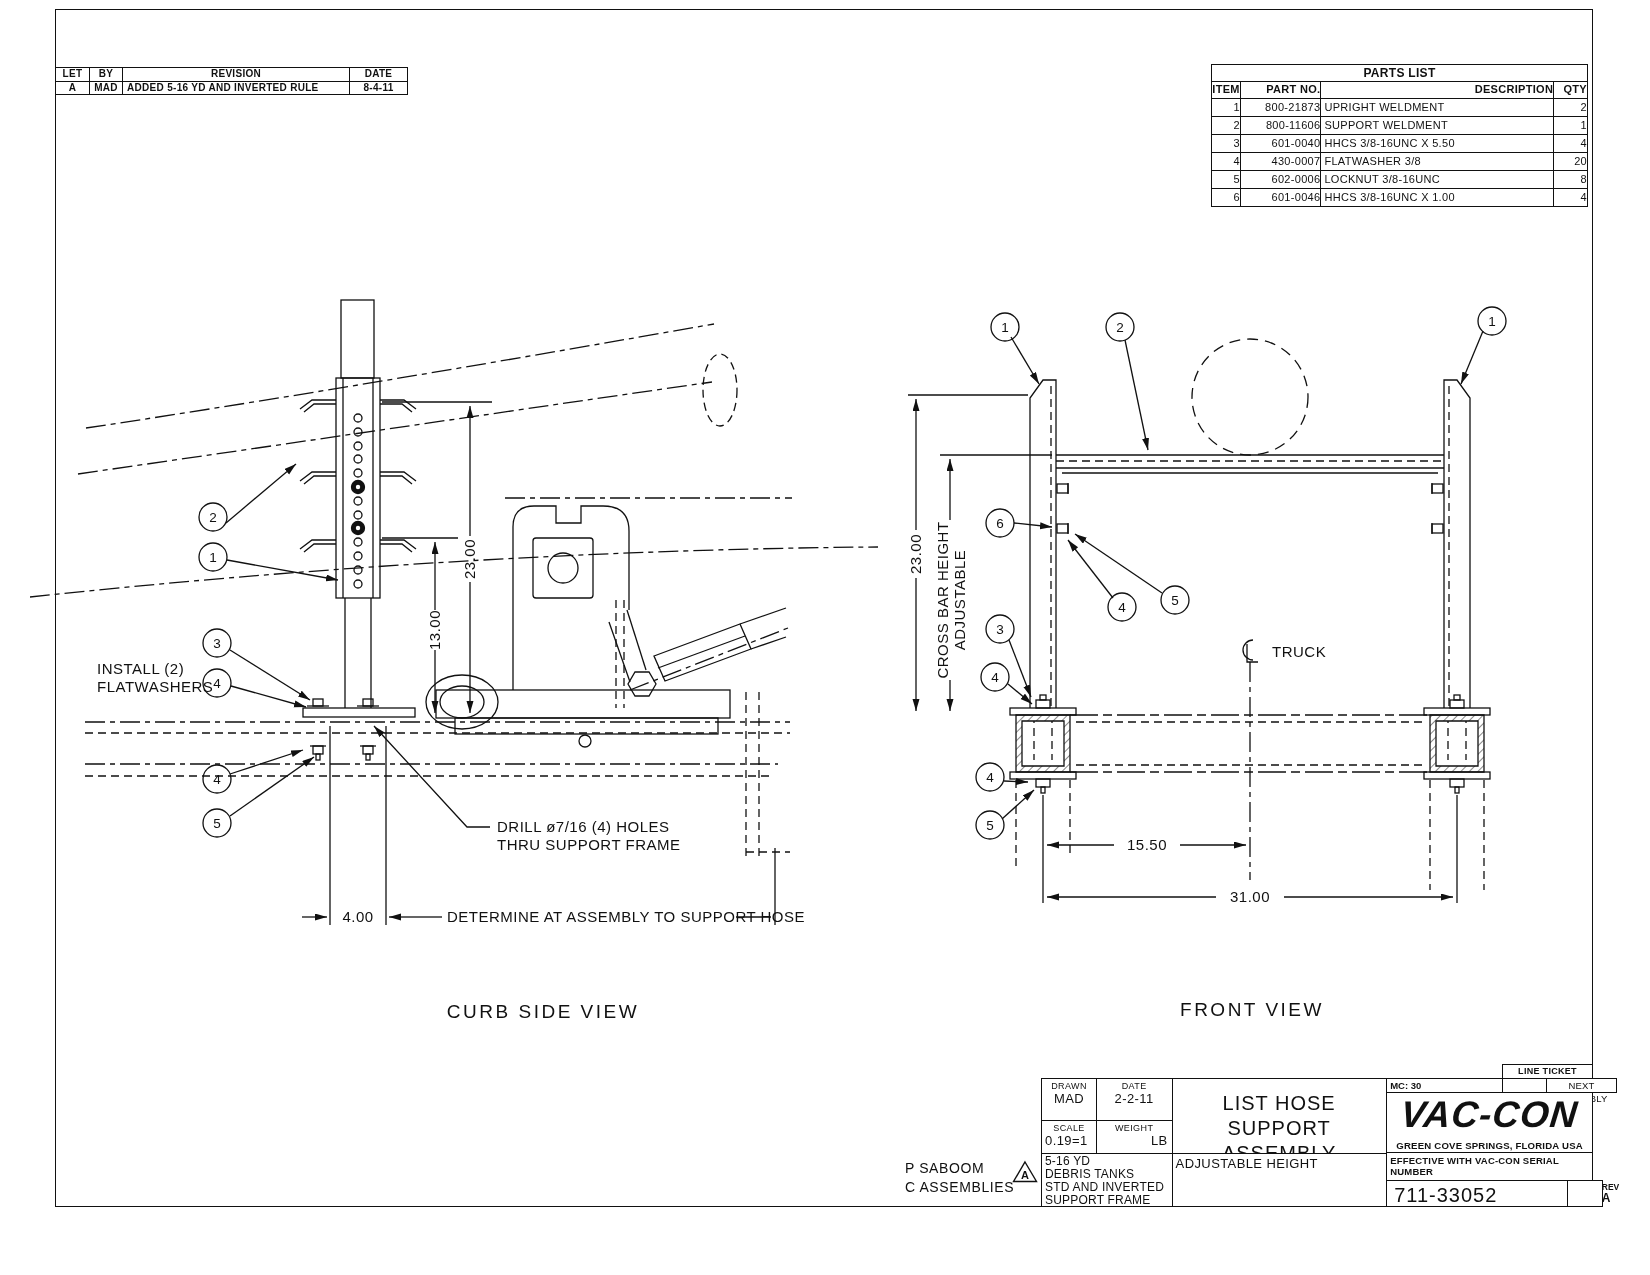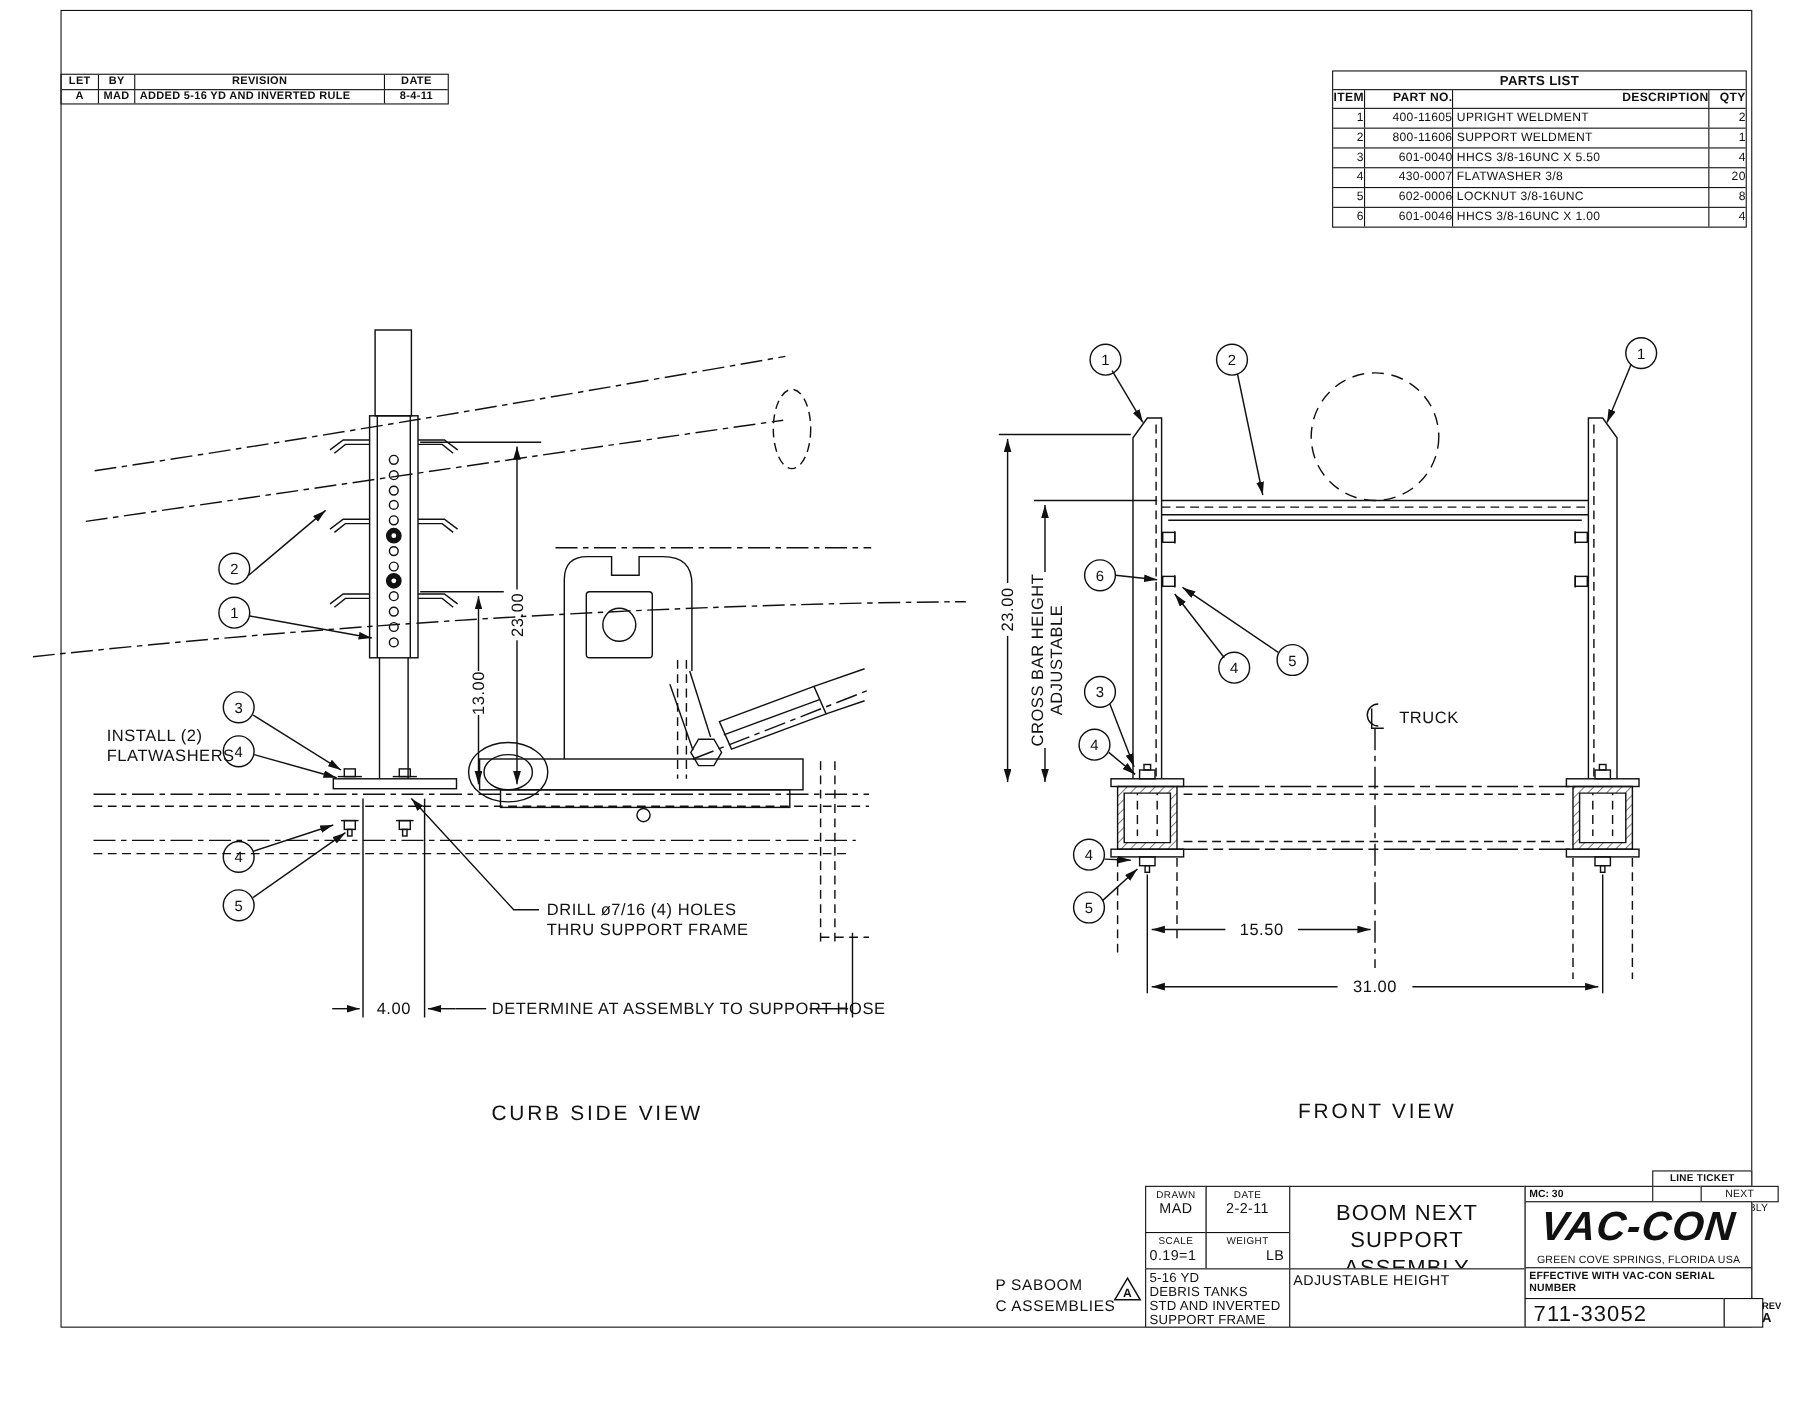--- a/index.html
+++ b/index.html
@@ -43,21 +43,21 @@
   #tb-b1 .val{text-align:left;padding-left:3px}
   #tb-b2 .val{text-align:right;padding-right:4px}
   #tb-c{left:1041px;top:1153.2px;width:132px;height:54px;font-size:12px;line-height:12.8px;padding:1px 0 0 3px;letter-spacing:.2px;}
   #tb-d{left:1171.6px;top:1078px;width:215px;height:76.6px;text-align:center;font-size:20px;line-height:25px;padding-top:12px;letter-spacing:1px;}
   #tb-e{left:1171.6px;top:1153.2px;width:215px;height:54px;font-size:13px;padding:2px 0 0 3px;letter-spacing:.4px;}
   #tb-f0{left:1502px;top:1064px;width:91px;height:15.4px;font-size:9px;font-weight:bold;text-align:center;line-height:13px;letter-spacing:.3px;}
   #tb-f1a{left:1386.2px;top:1078px;width:117px;height:15.4px;font-size:9.5px;font-weight:bold;line-height:13px;padding-left:3px;}
   #tb-f1b{left:1502px;top:1078px;width:71px;height:15.4px;font-size:9.5px;font-weight:normal;text-align:center;line-height:13px;letter-spacing:.2px;margin-left:44px;}
   #tb-f2{left:1386.2px;top:1092px;width:206.8px;height:61.4px;display:flex;flex-direction:column;justify-content:space-between;}
   #tb-f2 .logo{font-size:37px;font-weight:bold;font-style:italic;letter-spacing:1px;text-align:center;transform:skewX(-6deg);line-height:40px;padding-top:2px;}
-  #tb-f2 .addr{font-size:9.6px;font-weight:normal;text-align:center;letter-spacing:.2px;padding-bottom:1px;}
+  #tb-f2 .addr{font-size:9.6px;font-weight:bold;text-align:center;letter-spacing:.2px;padding-bottom:1px;}
   #tb-f3{left:1386.2px;top:1152px;width:206.8px;height:29.4px;font-size:9.5px;font-weight:bold;padding:2px 0 0 3px;letter-spacing:.2px;}
   #tb-f4{left:1386.2px;top:1180px;width:182px;height:27px;font-size:20px;letter-spacing:1px;padding:3px 0 0 7px;}
   #tb-f5{left:1566.8px;top:1180px;width:26.2px;height:27px;font-size:8.5px;font-weight:bold;text-align:center;line-height:9px;padding-top:2px;padding-left:34px;}
   #tb-f5 .rv{font-size:12px;line-height:13px;}
 
   .sidenote { position:absolute; left:905px; top:1159px; font-size:14px; line-height:18.5px; letter-spacing:.6px; }
   .revflag { position:absolute; left:1012px; top:1160px; }
 </style>
 </head>
 <body>
@@ -415,21 +415,21 @@
   <div class="parts">
     <div class="ptitle">PARTS LIST</div>
     <div class="prow phead">
       <div class="pc p-item">ITEM</div>
       <div class="pc p-part">PART NO.</div>
       <div class="pc p-desc">DESCRIPTION</div>
       <div class="pc p-qty">QTY</div>
     </div>
     <div class="prow">
       <div class="pc p-item">1</div>
-      <div class="pc p-part">400-11605</div>
+      <div class="pc p-part">800-21873</div>
       <div class="pc p-desc lft">UPRIGHT WELDMENT</div>
       <div class="pc p-qty">2</div>
     </div>
     <div class="prow">
       <div class="pc p-item">2</div>
       <div class="pc p-part">800-11606</div>
       <div class="pc p-desc lft">SUPPORT WELDMENT</div>
       <div class="pc p-qty">1</div>
     </div>
     <div class="prow">
@@ -474,21 +474,21 @@
     <div class="lab">WEIGHT</div>
     <div class="val">LB</div>
   </div>
   <div class="tb" id="tb-c">
     <div>5-16 YD</div>
     <div>DEBRIS TANKS</div>
     <div>STD AND INVERTED</div>
     <div>SUPPORT FRAME</div>
   </div>
   <div class="tb" id="tb-d">
-    <div>BOOM NEXT</div>
+    <div>LIST HOSE</div>
     <div>SUPPORT ASSEMBLY</div>
   </div>
   <div class="tb" id="tb-e">
     <div>ADJUSTABLE HEIGHT</div>
   </div>
   <div class="tb" id="tb-f0">LINE TICKET</div>
   <div class="tb" id="tb-f1a">MC: 30</div>
   <div class="tb" id="tb-f1b">NEXT ASSEMBLY</div>
   <div class="tb" id="tb-f2">
     <div class="logo">VAC-CON</div>

